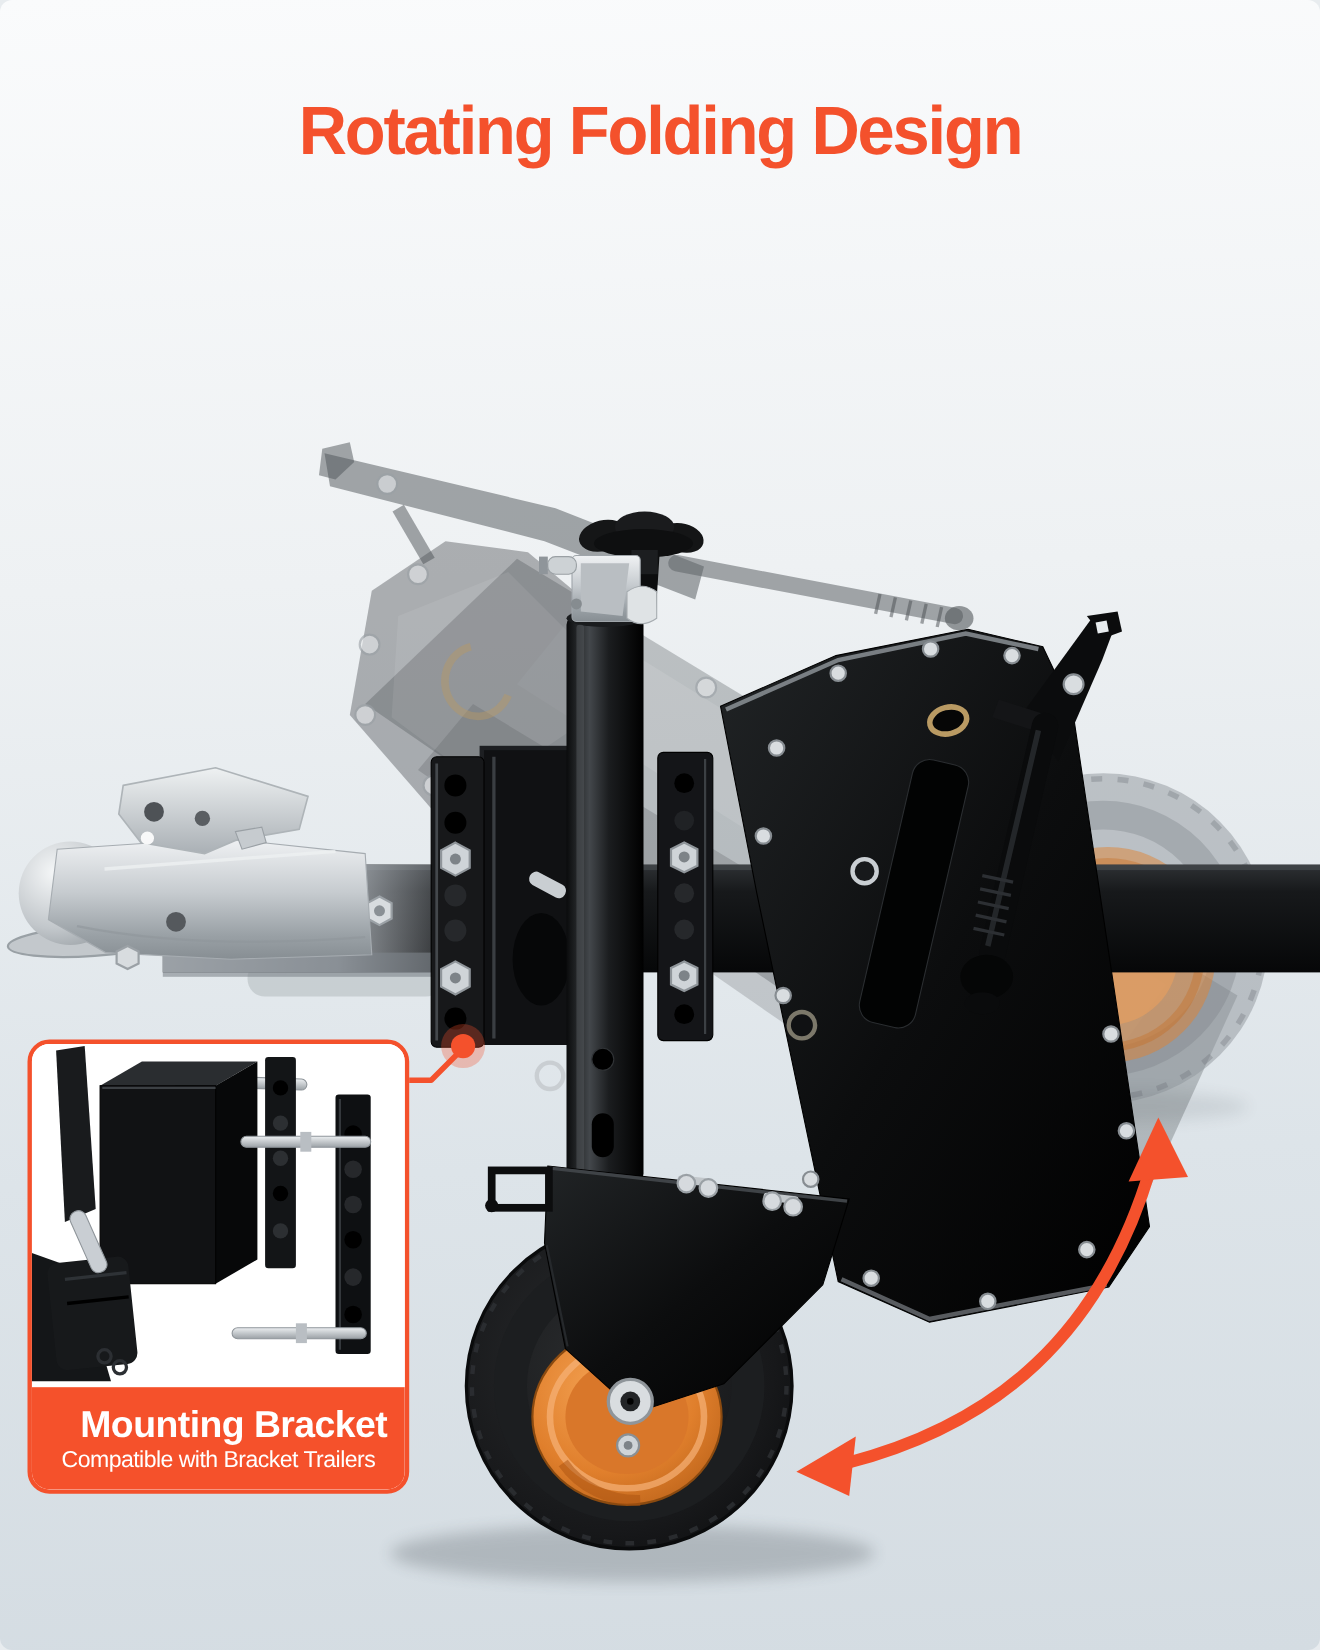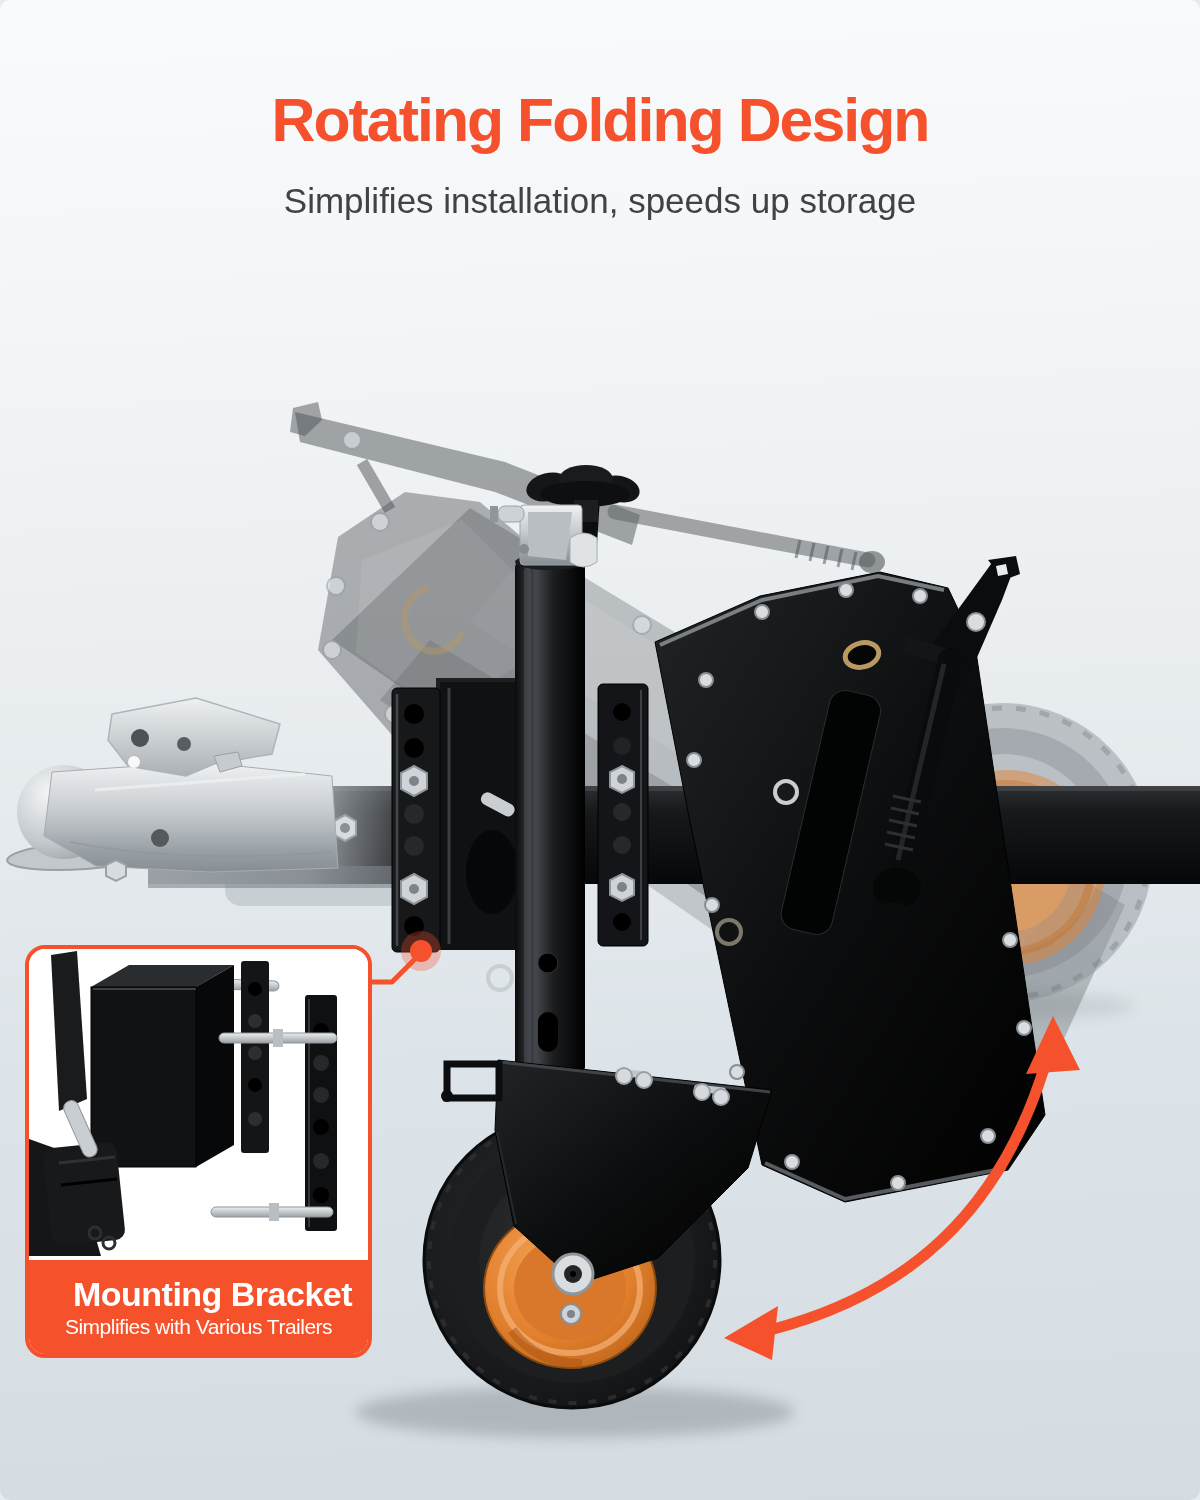--- a/index.html
+++ b/index.html
@@ -322,21 +322,20 @@
 
     <g>
       <polyline points="372,982 392,982 421,953" fill="none" stroke="#F4512C" stroke-width="5" stroke-linejoin="round"></polyline>
       <circle cx="421" cy="951" r="20" fill="#F4512C" opacity=".3"></circle>
       <circle cx="421" cy="951" r="11" fill="#F4512C"></circle>
     </g>
   </svg>
 
   <div class="header">
     <h1>Rotating Folding Design</h1>
-    <p>Simplifies installation, speeds up storage</p>
   </div>
 
   <div class="callout">
     <div class="callout-photo">
       <svg width="339" height="307" viewBox="0 0 339 307">
         <defs>
           <linearGradient id="miniSilver" x1="0" y1="0" x2="0" y2="1">
             <stop offset="0" stop-color="#eceff1"></stop>
               <stop offset="1" stop-color="#9ba1a6"></stop>
           </linearGradient>
@@ -373,17 +372,17 @@
         <rect x="18" y="196" width="74" height="98" rx="10" fill="#17191b" transform="rotate(-6 55 245)"></rect>
         <line x1="30" y1="214" x2="86" y2="208" stroke="#2e3236" stroke-width="3"></line>
         <line x1="32" y1="236" x2="88" y2="230" stroke="#000" stroke-width="3"></line>
         <rect x="44" y="150" width="15" height="60" rx="7" fill="#c9ced3" stroke="#8f959a" transform="rotate(-24 51 180)"></rect>
         <circle cx="66" cy="284" r="6" fill="none" stroke="#2c2f33" stroke-width="3"></circle>
         <circle cx="80" cy="294" r="6" fill="none" stroke="#2c2f33" stroke-width="3"></circle>
       </svg>
     </div>
     <div class="callout-panel">
       <div class="ct">Mounting Bracket</div>
-      <div class="cs">Simplifies with Various Trailers</div>
+      <div class="cs">Compatible with Bracket Trailers</div>
     </div>
   </div>
 
 </div>
 
 </body></html>

